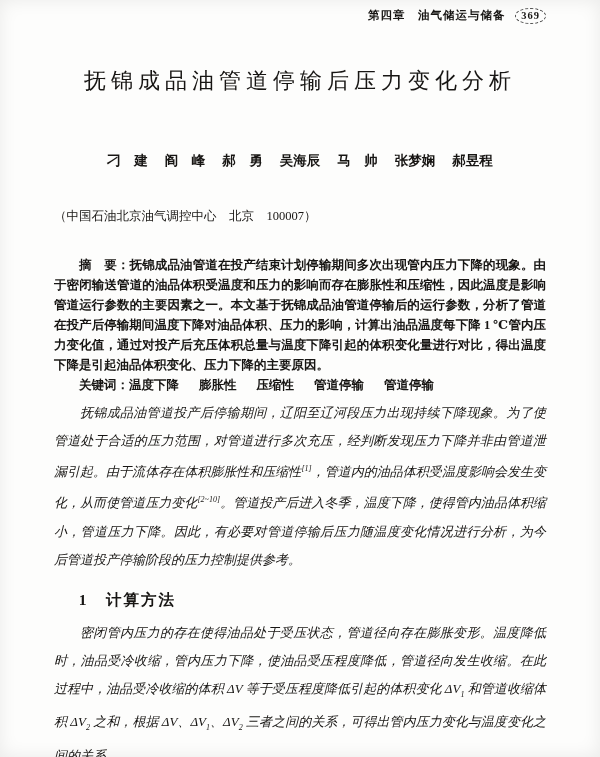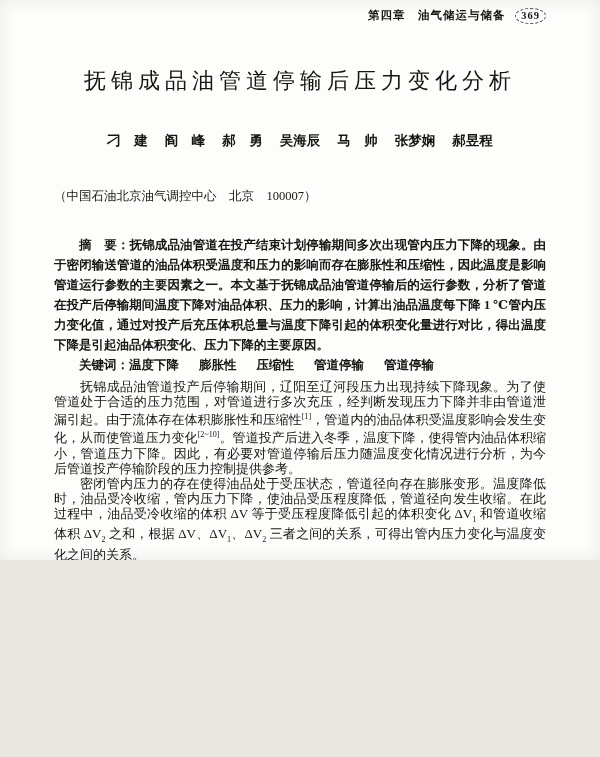--- a/index.html
+++ b/index.html
@@ -1,18 +1,18 @@
 <!DOCTYPE html>
 <html lang="zh"><head>
 <meta charset="utf-8">
 <style>
   html,body{margin:0;padding:0;background:#e9e7e2;}
   .page{
     position:relative;
-    width:600px;height:560px;
+    width:600px;height:757px;
     margin:0 auto;
     background:#fdfdfc;
     color:#171513;
     font-family:"Liberation Serif","DejaVu Serif",serif;
     box-sizing:border-box;
     padding:6px 54px 8px 54px;
     overflow:hidden;
     box-shadow:inset 0 0 18px rgba(0,0,0,0.08);
   }
   .header{
@@ -33,21 +33,21 @@
   }
   h1.title{
     margin:42px 0 0 0;
     text-align:center;
     font-size:22px;
     font-weight:normal;
     letter-spacing:5px;
     white-space:nowrap;
   }
   .authors{
-    margin-top:36px;
+    margin-top:56px;
     display:flex;
     justify-content:center;
     gap:17px;
     font-size:13.5px;
     font-weight:bold;
   }
   .affil{
     margin-top:38px;
     text-align:left;
     font-size:12.5px;
@@ -64,22 +64,23 @@
     margin:0;
     font-size:12.5px;
     font-weight:bold;
     line-height:20px;
     text-indent:2em;
   }
   .kw{margin-right:1.6em;}
   p.body{
     margin:0;
     font-size:13px;
-    line-height:15px;
+    line-height:28px;
     text-align:justify;
+    font-style:italic;
   }
   p.body.indent{text-indent:2em;}
   p.body.first{margin-top:4px;}
   h2.sec{
     margin:16px 0 8px 0;
     padding-left:1.6em;
     font-size:15.5px;
     font-weight:bold;
     letter-spacing:2px;
   }
@@ -130,20 +131,21 @@
   </div>
 
   <div class="affil">（中国石油北京油气调控中心　北京　100007）</div>
 
   <p class="abstract"><span>摘　要：</span><span>抚锦成品油管道在投产结束计划停输期间多次出现管内压力下降的现象。由于密闭输送管道的油品体积受温度和压力的影响而存在膨胀性和压缩性，因此温度是影响管道运行参数的主要因素之一。本文基于抚锦成品油管道停输后的运行参数，分析了管道在投产后停输期间温度下降对油品体积、压力的影响，计算出油品温度每下降 1 ℃管内压力变化值，通过对投产后充压体积总量与温度下降引起的体积变化量进行对比，得出温度下降是引起油品体积变化、压力下降的主要原因。</span></p>
 
   <p class="keywords"><span>关键词：</span><span class="kw">温度下降</span><span class="kw">膨胀性</span><span class="kw">压缩性</span><span class="kw">管道停输</span><span class="kw">管道停输</span></p>
 
   <p class="body indent first"><span>抚锦成品油管道投产后停输期间，辽阳至辽河段压力出现持续下降现象。为了使管道处于合适的压力范围，对管道进行多次充压，经判断发现压力下降并非由管道泄漏引起。由于流体存在体积膨胀性和压缩性</span><sup>[1]</sup><span>，管道内的油品体积受温度影响会发生变化，从而使管道压力变化</span><sup>[2~10]</sup><span>。管道投产后进入冬季，温度下降，使得管内油品体积缩小，管道压力下降。因此，有必要对管道停输后压力随温度变化情况进行分析，为今后管道投产停输阶段的压力控制提供参考。</span></p>
 
+  <h2 class="sec">1　计算方法</h2>
 
   <p class="body indent"><span>密闭管内压力的存在使得油品处于受压状态，管道径向存在膨胀变形。温度降低时，油品受冷收缩，管内压力下降，使油品受压程度降低，管道径向发生收缩。在此过程中，油品受冷收缩的体积 ΔV 等于受压程度降低引起的体积变化 ΔV</span><sub>1</sub><span> 和管道收缩体积 ΔV</span><sub>2</sub><span> 之和，根据 ΔV、ΔV</span><sub>1</sub><span>、ΔV</span><sub>2</sub><span> 三者之间的关系，可得出管内压力变化与温度变化之间的关系。</span></p>
 
   <h3 class="subsec">1.1　温度对油品体积的影响</h3>
 
 
   <div class="formula-row">
     <span class="formula"><span>ΔV=β</span><sub>t</sub><span>VΔT</span></span>
     <span class="eqnum">(1)</span>
   </div>

